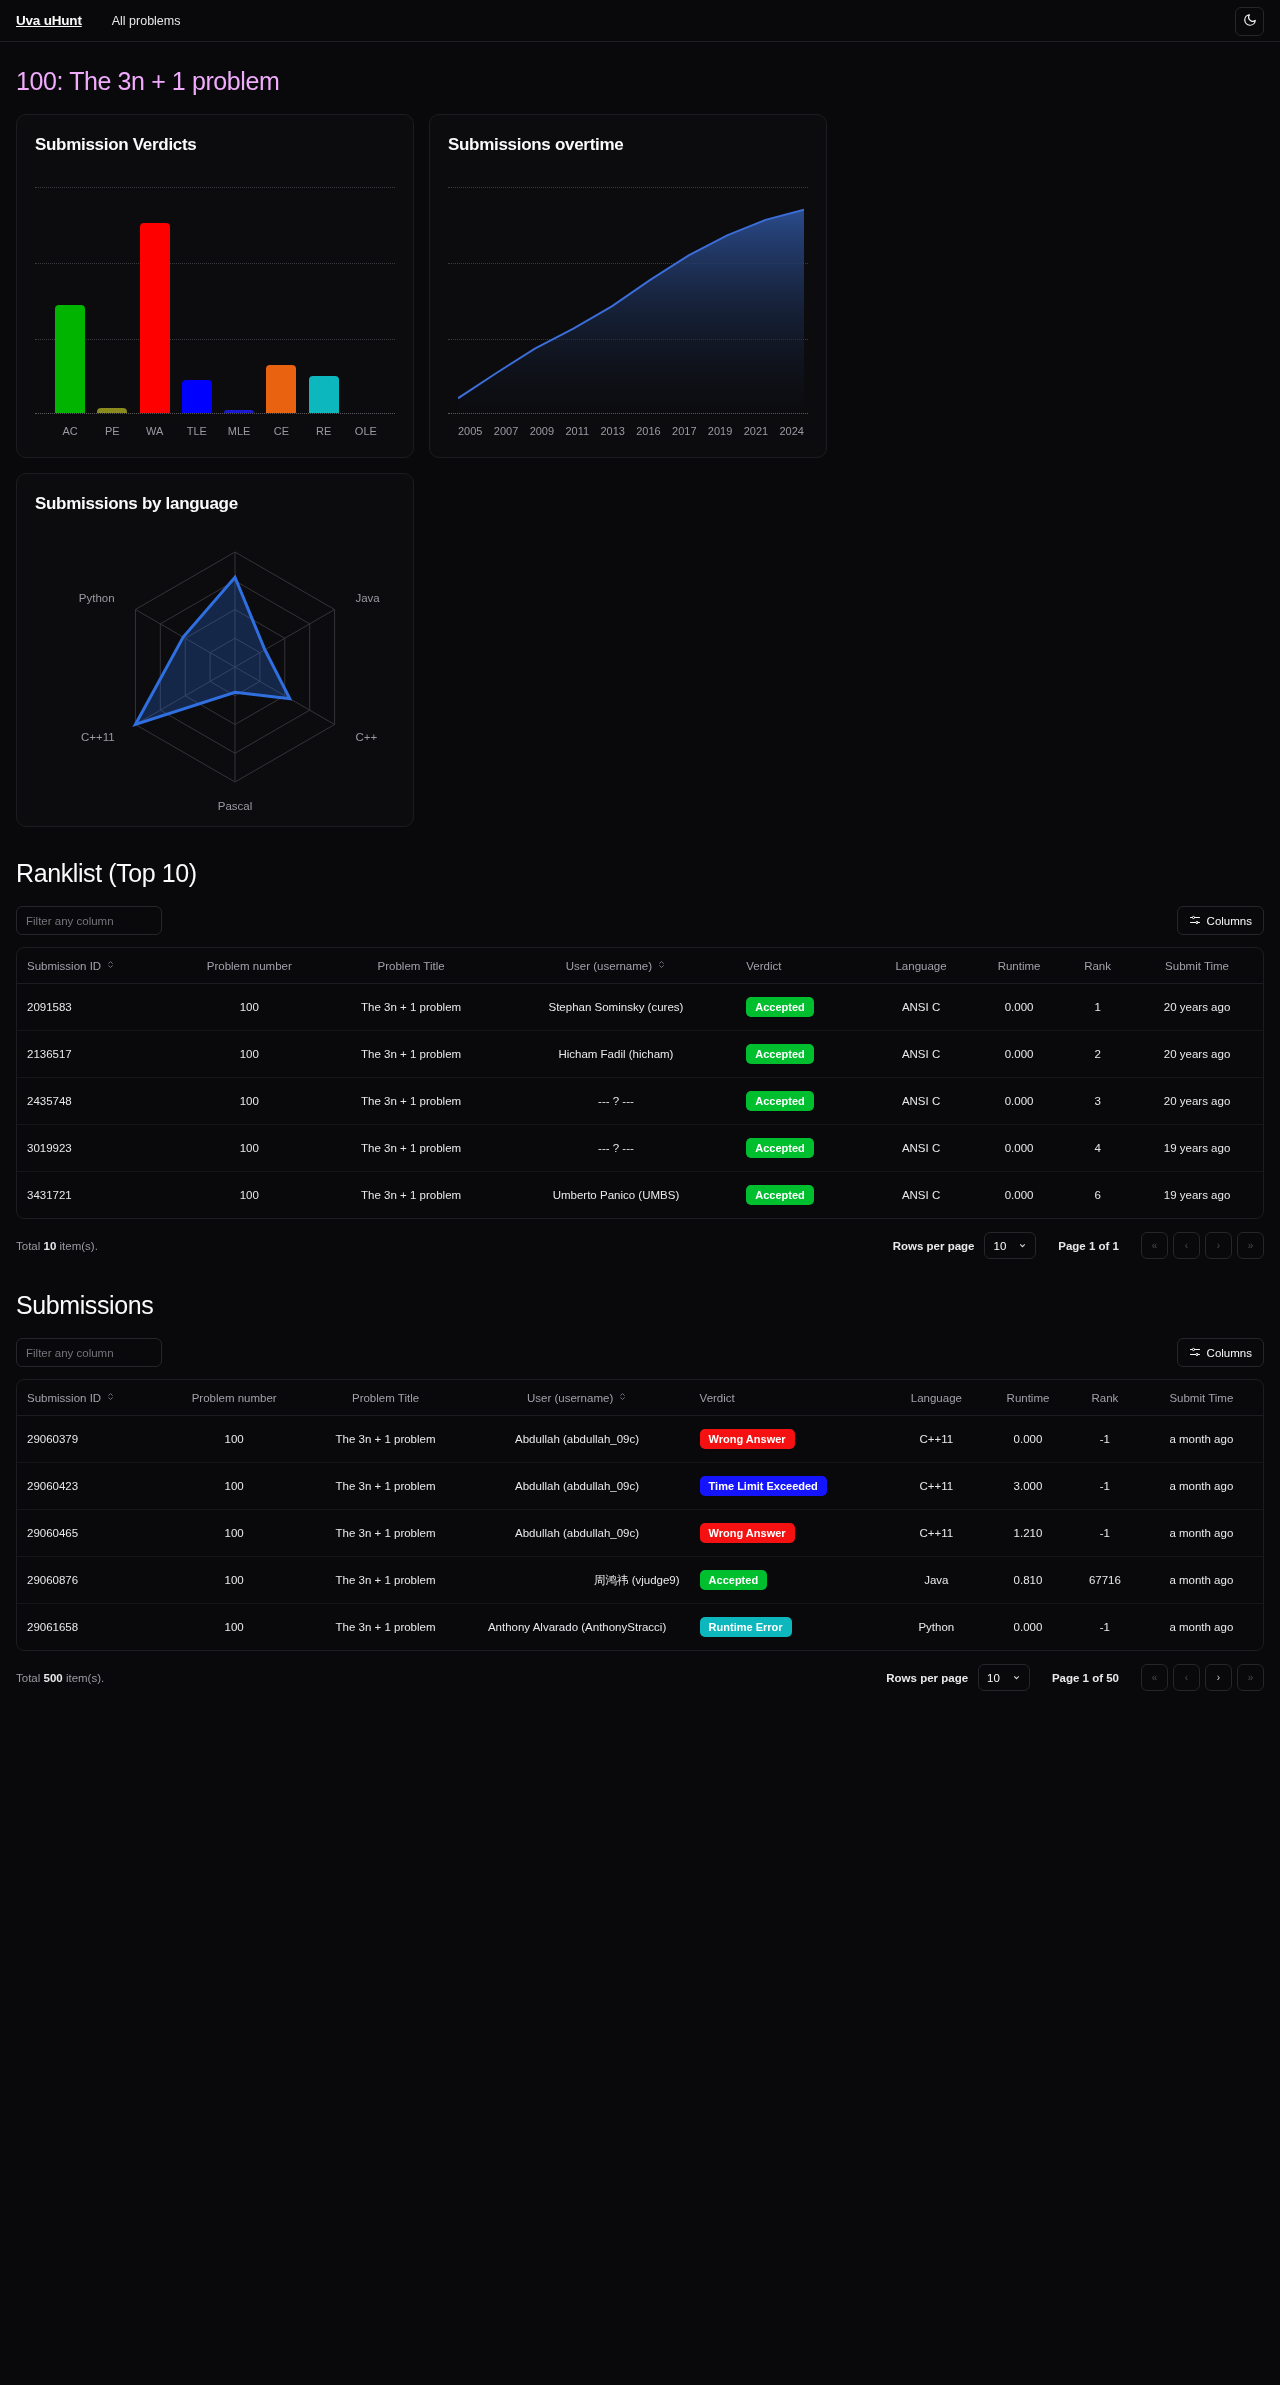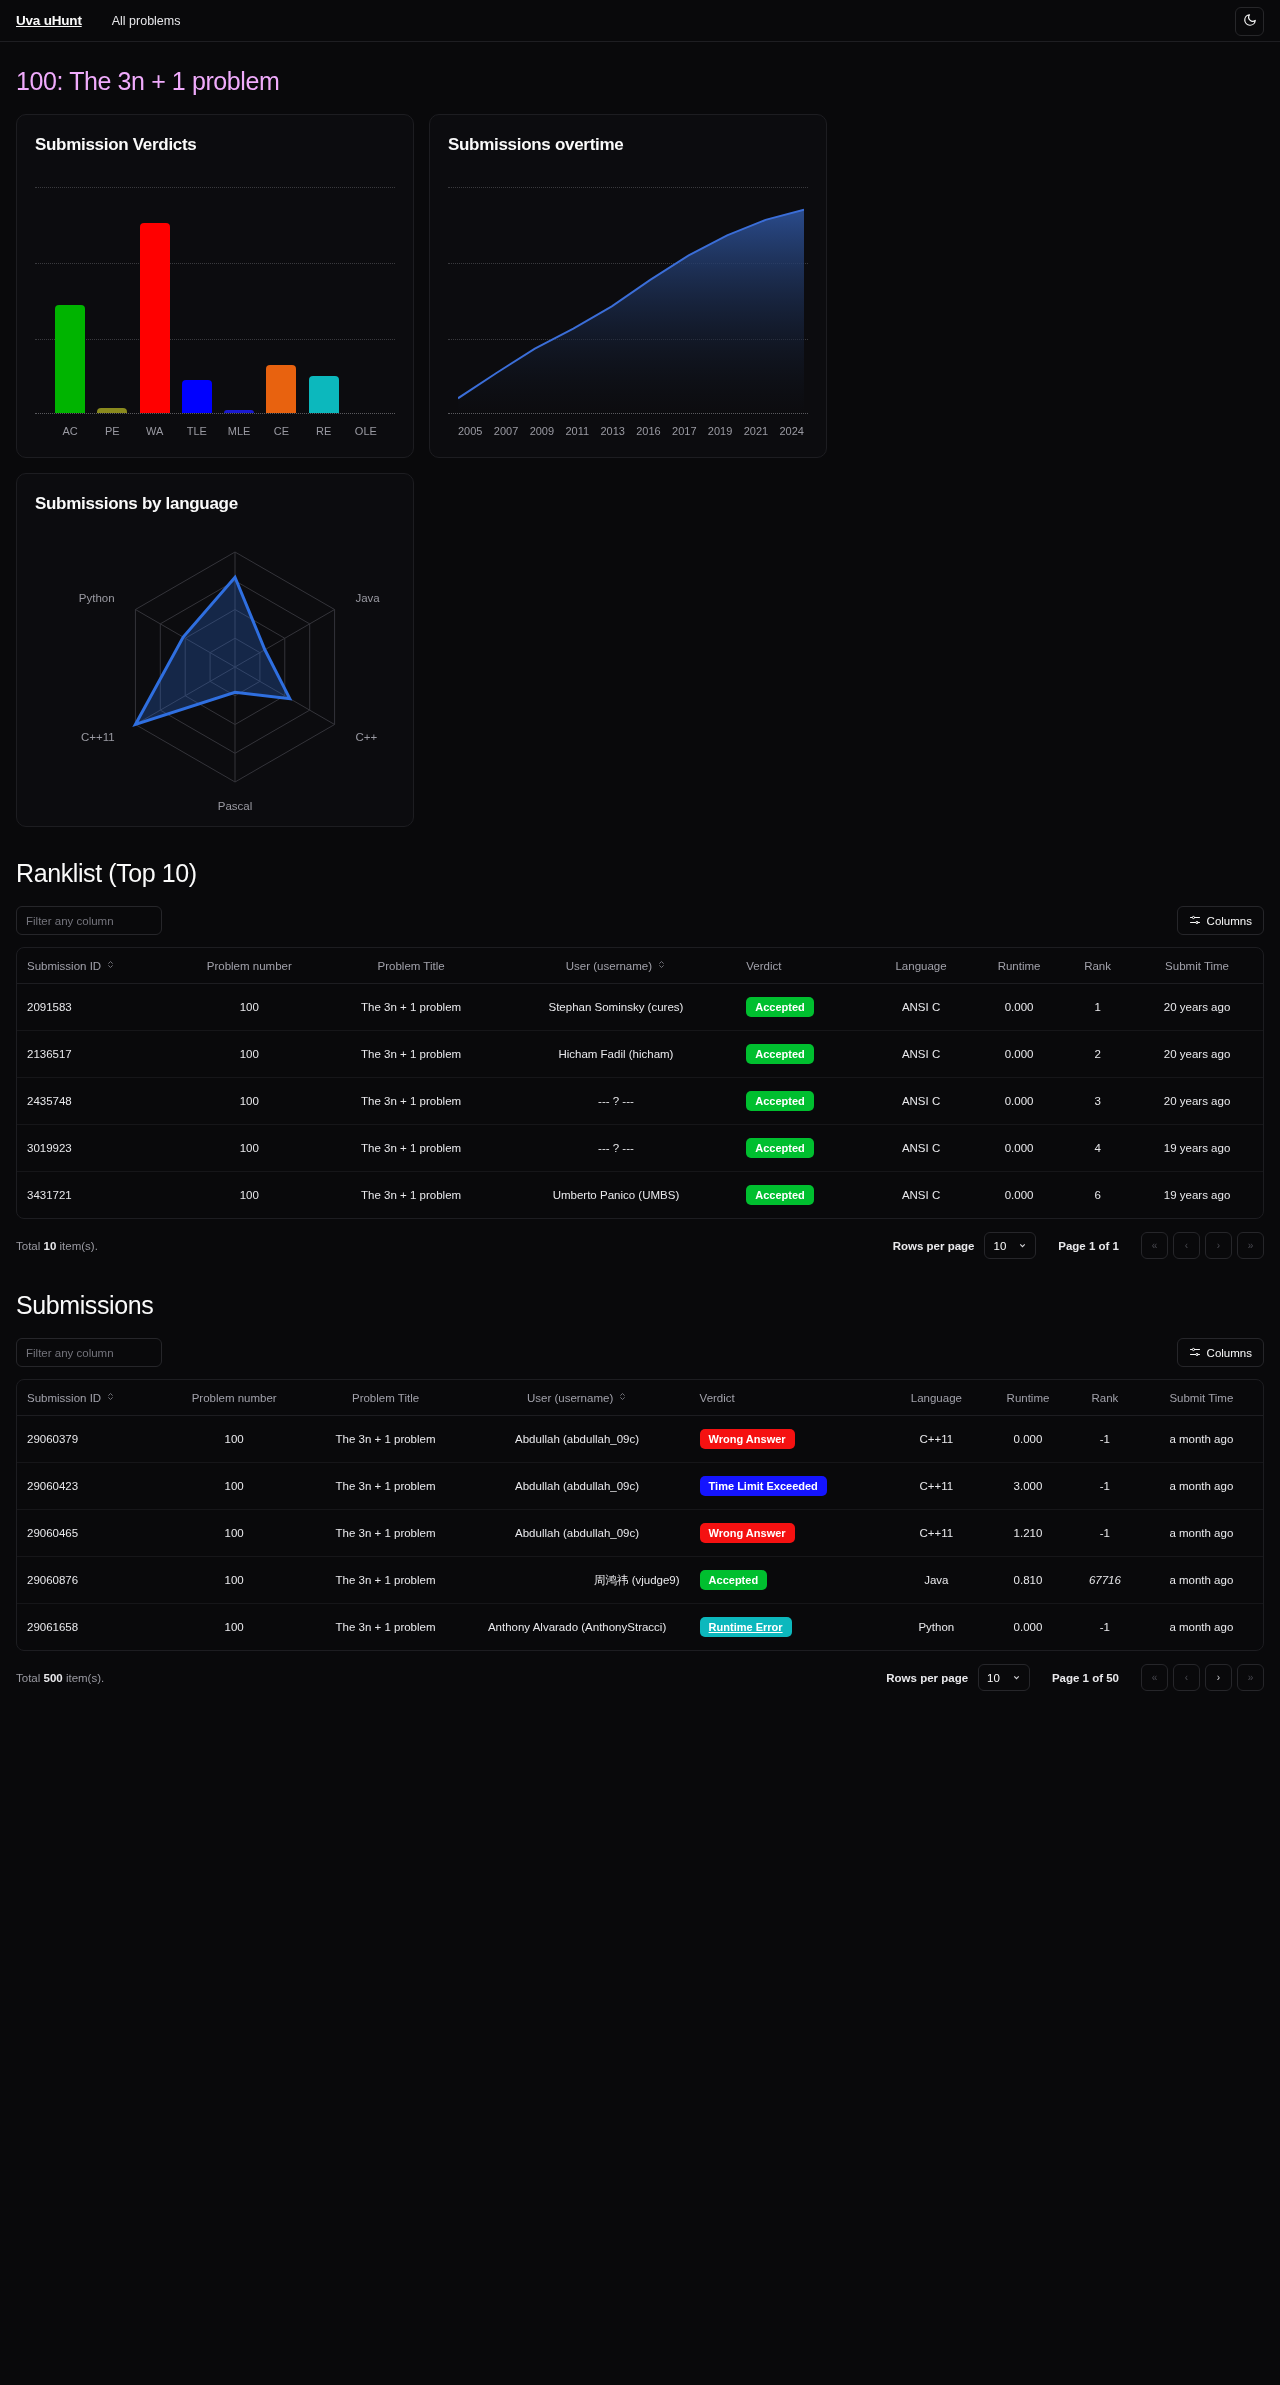--- a/index.html
+++ b/index.html
@@ -627,29 +627,29 @@
             <td class="t-time" style="text-align: center;">a month ago</td>
           </tr>
           <tr>
             <td class="t-sub" style="text-align: left;">29060876</td>
             <td class="t-pnum" style="text-align: center;">100</td>
             <td class="t-ptitle" style="text-align: center;">The 3n + 1 problem</td>
             <td class="t-user" style="text-align: right;">周鸿祎 (vjudge9)</td>
             <td class="t-verdict" style="text-align: left;"><span class="badge" style="background: rgb(0, 191, 47);">Accepted</span></td>
             <td class="t-lang" style="text-align: center;">Java</td>
             <td class="t-rt" style="text-align: center;">0.810</td>
-            <td class="t-rank" style="text-align: center; font-style: italic;">67716</td>
+            <td class="t-rank" style="text-align: center;">67716</td>
             <td class="t-time" style="text-align: center;">a month ago</td>
           </tr>
           <tr>
             <td class="t-sub" style="text-align: left;">29061658</td>
             <td class="t-pnum" style="text-align: center;">100</td>
             <td class="t-ptitle" style="text-align: center;">The 3n + 1 problem</td>
             <td class="t-user" style="text-align: center;">Anthony Alvarado (AnthonyStracci)</td>
-            <td class="t-verdict" style="text-align: left;"><span class="badge" style="background: rgb(12, 184, 189); text-decoration: underline;">Runtime Error</span></td>
+            <td class="t-verdict" style="text-align: left;"><span class="badge" style="background: rgb(12, 184, 189);">Runtime Error</span></td>
             <td class="t-lang" style="text-align: center;">Python</td>
             <td class="t-rt" style="text-align: center;">0.000</td>
             <td class="t-rank" style="text-align: center;">-1</td>
             <td class="t-time" style="text-align: center;">a month ago</td>
           </tr>
         </tbody>
     </table>
   </div>
   <div class="pagination">
     <div class="total-txt">

